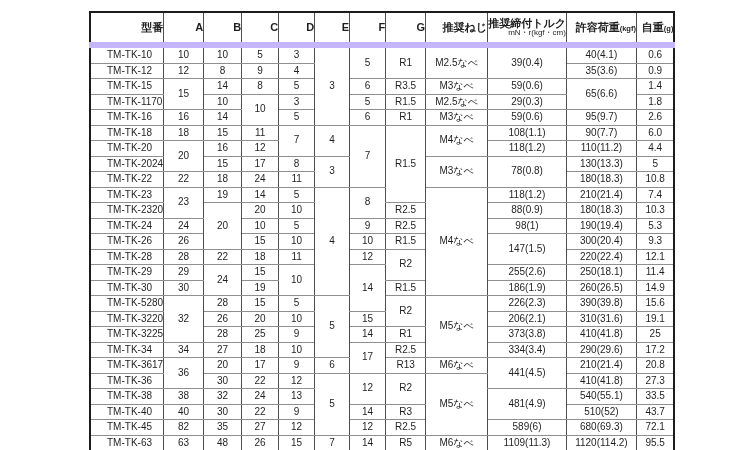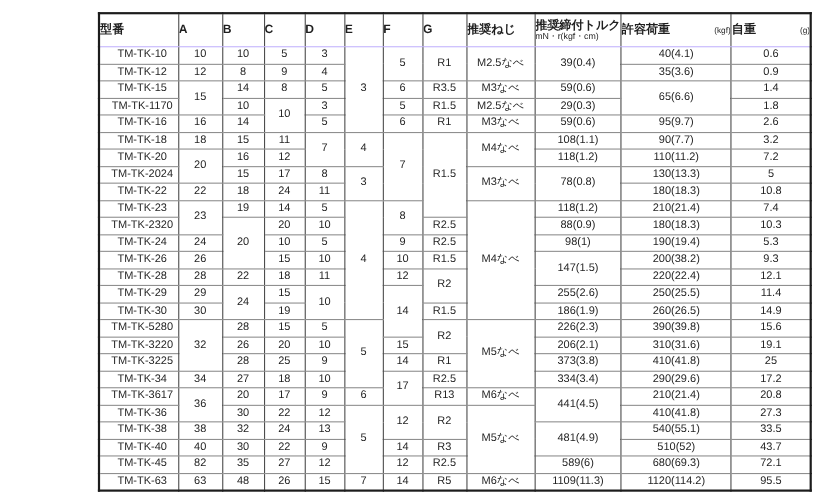--- a/index.html
+++ b/index.html
@@ -13,29 +13,29 @@
     border-collapse:collapse;table-layout:fixed;
     border:2px solid #1c1c1c;background:#fff;
   }
   th,td{
     padding:0;margin:0;vertical-align:middle;color:#1f1f1f;
     border-top:1px solid #8f8f8f;border-bottom:1px solid #8f8f8f;
     border-left:1px solid #4d4d4d;border-right:1px solid #4d4d4d;
     overflow:hidden;white-space:nowrap;
   }
   thead th{
-    font-size:11px;font-weight:bold;height:29px;text-align:left;
-    border-bottom:1px solid #c4b5fd;line-height:1.1;
+    font-size:11px;font-weight:bold;height:29px;text-align:right;
+    border-bottom:6px solid #c4b5fd;line-height:1.1;
   }
   thead th .h-sub{display:block;font-size:8px;font-weight:normal;letter-spacing:0;}
-  thead th .h-unit{font-size:7.5px;font-weight:normal;padding-left:40px;}
+  thead th .h-unit{font-size:7.5px;font-weight:bold;}
   tbody td{
     font-size:10px;height:14.5px;line-height:14.5px;text-align:center;
   }
-  tbody td.model{text-align:center;padding-left:6px;letter-spacing:0;margin-left:24px;}
+  tbody td.model{text-align:left;padding-left:16px;letter-spacing:0;margin-left:24px;}
 </style>
 </head>
 <body>
 
 <div class="table-wrap">
   <table>
     <colgroup>
       <col style="width:72px">
         <col style="width:40px">
         <col style="width:38px">
@@ -130,30 +130,30 @@
           <td>18</td>
           <td>15</td>
           <td>11</td>
           <td rowspan="2">7</td>
           <td rowspan="2">4</td>
           <td rowspan="4">7</td>
           <td rowspan="5">R1.5</td>
           <td rowspan="2">M4なべ</td>
           <td>108(1.1)</td>
           <td>90(7.7)</td>
-          <td>3.2</td>
+          <td>6.0</td>
         </tr>
         <tr>
           <td class="model">TM-TK-20</td>
           <td rowspan="2">20</td>
           <td>16</td>
           <td>12</td>
           <td>118(1.2)</td>
           <td>110(11.2)</td>
-          <td>7.2</td>
+          <td>4.4</td>
         </tr>
         <tr>
           <td class="model">TM-TK-2024</td>
           <td>15</td>
           <td>17</td>
           <td>8</td>
           <td rowspan="2">3</td>
           <td rowspan="2">M3なべ</td>
           <td rowspan="2">78(0.8)</td>
           <td>130(13.3)</td>
@@ -203,21 +203,21 @@
           <td>5.3</td>
         </tr>
         <tr>
           <td class="model">TM-TK-26</td>
           <td>26</td>
           <td>15</td>
           <td>10</td>
           <td>10</td>
           <td>R1.5</td>
           <td rowspan="2">147(1.5)</td>
-          <td>200(38.2)</td>
+          <td>300(20.4)</td>
           <td>9.3</td>
         </tr>
         <tr>
           <td class="model">TM-TK-28</td>
           <td>28</td>
           <td>22</td>
           <td>18</td>
           <td>11</td>
           <td>12</td>
           <td rowspan="2">R2</td>
@@ -225,21 +225,21 @@
           <td>12.1</td>
         </tr>
         <tr>
           <td class="model">TM-TK-29</td>
           <td>29</td>
           <td rowspan="2">24</td>
           <td>15</td>
           <td rowspan="2">10</td>
           <td rowspan="3">14</td>
           <td>255(2.6)</td>
-          <td>250(25.5)</td>
+          <td>250(18.1)</td>
           <td>11.4</td>
         </tr>
         <tr>
           <td class="model">TM-TK-30</td>
           <td>30</td>
           <td>19</td>
           <td>R1.5</td>
           <td>186(1.9)</td>
           <td>260(26.5)</td>
           <td>14.9</td>

